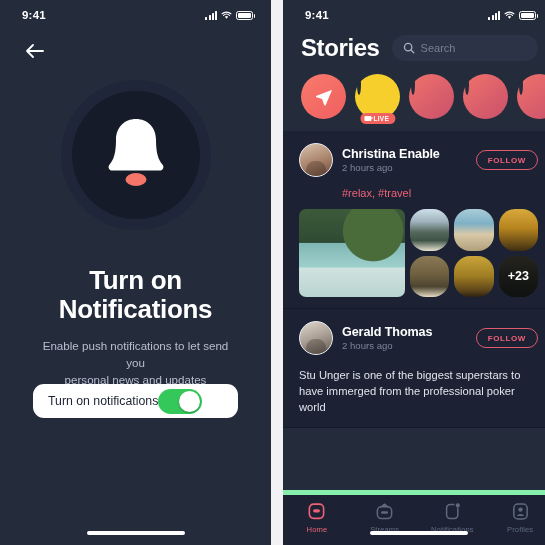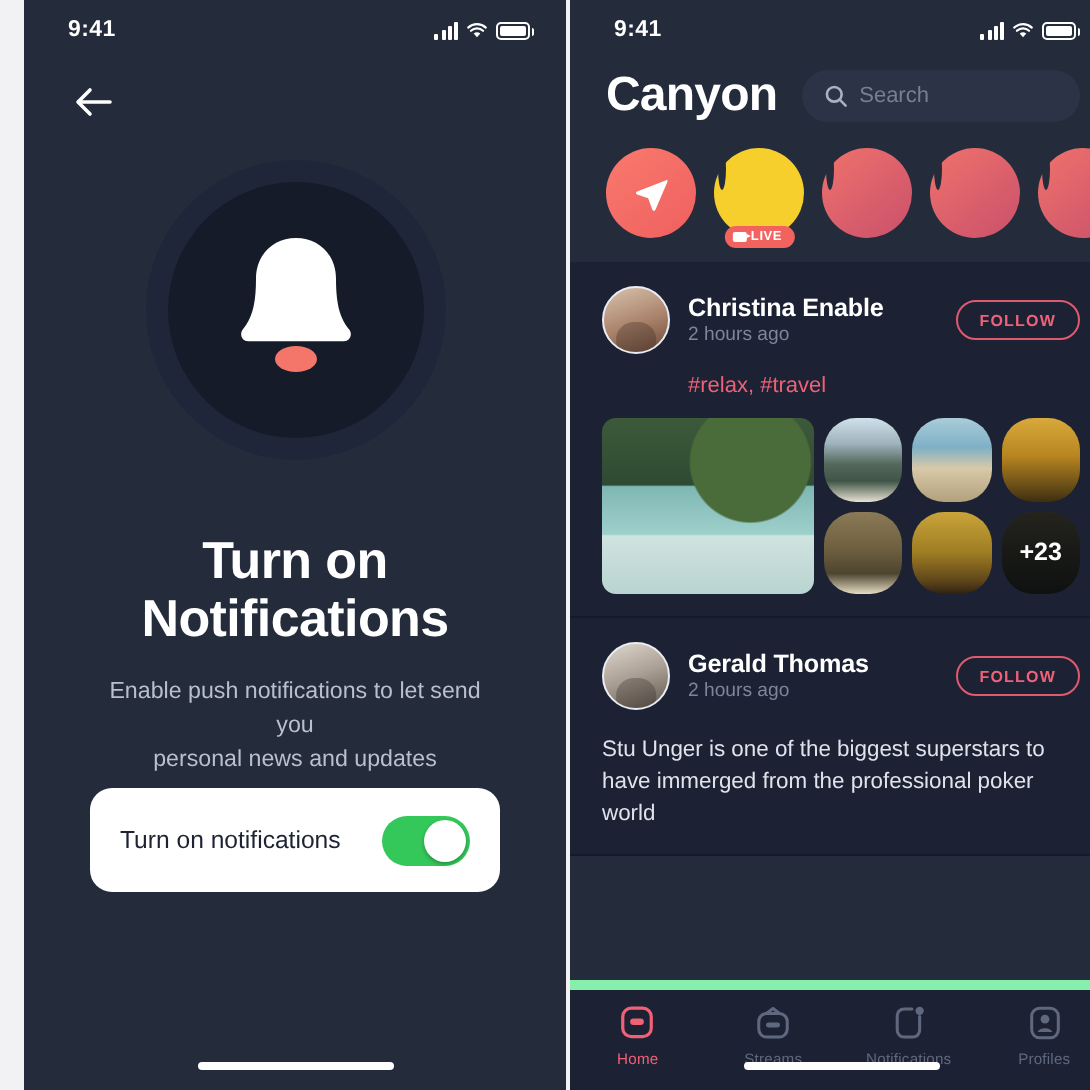--- a/index.html
+++ b/index.html
@@ -2,21 +2,21 @@
 <html><head>
 <meta charset="utf-8">
 <style>
   * { box-sizing: border-box; margin: 0; padding: 0; }
   html, body {
     width: 545px; height: 545px;
     background: #f2f2f4;
     font-family: "Liberation Sans", sans-serif;
     overflow: hidden;
   }
-  .stage { position: relative; width: 545px; height: 545px; display: flex; gap: 2px; padding-left: 12px; }
+  .stage { position: relative; width: 545px; height: 545px; display: flex; gap: 12px; }
 
   .phone {
     position: relative;
     width: 271px; height: 545px;
     background: #242b3b;
     overflow: hidden;
     flex: 0 0 271px;
   }
   .phone.right { background: #242b3b; }
 
@@ -64,24 +64,24 @@
     color: #ffffff;
     font-size: 26px; font-weight: bold; line-height: 1.12;
     letter-spacing: -.3px;
   }
   .subline {
     margin-top: 14px; padding: 0 32px;
     text-align: center; color: #b9bfcf;
     font-size: 11.6px; line-height: 1.45;
   }
   .toggle-card {
-    position: absolute; left: 33px; right: 33px; top: 394px;
+    position: absolute; left: 33px; right: 33px; top: 384px;
     background: #ffffff; border-radius: 11px;
-    height: 52px; display: flex; align-items: center;
-    justify-content: space-between; padding: 0 15px;
+    height: 34px; display: flex; align-items: center;
+    padding: 0 15px;
     cursor: pointer;
   }
   .toggle-card .lbl { color: #1d2333; font-size: 12.3px; }
   .switch {
     width: 44px; height: 25px; border-radius: 14px;
     background: #34c85a; position: relative;
   }
   .switch .knob {
     position: absolute; right: 2px; top: 2px;
     width: 21px; height: 21px; border-radius: 50%;
@@ -282,21 +282,21 @@
         <svg class="wifi" viewBox="0 0 16 12">
           <path d="M8 10.6 5.6 7.9a3.6 3.6 0 0 1 4.8 0z" fill="#fff"></path>
           <path d="M3.6 5.8a6.6 6.6 0 0 1 8.8 0" stroke="#fff" stroke-width="1.6" fill="none" stroke-linecap="round"></path>
           <path d="M1.6 3.5a9.6 9.6 0 0 1 12.8 0" stroke="#fff" stroke-width="1.6" fill="none" stroke-linecap="round"></path>
         </svg>
         <div class="batt"></div>
       </div>
     </div>
 
     <div class="r-head">
-      <div class="r-title">Canyon</div>
+      <div class="r-title">Stories</div>
       <div class="searchbox">
         <svg width="12" height="12" viewBox="0 0 14 14">
           <circle cx="6" cy="6" r="4.3" stroke="#aab1c2" stroke-width="1.5" fill="none"></circle>
           <path d="M9.3 9.3 12.6 12.6" stroke="#aab1c2" stroke-width="1.5" stroke-linecap="round"></path>
         </svg>
         <span class="ph">Search</span>
       </div>
     </div>
 
     <div class="stories">

